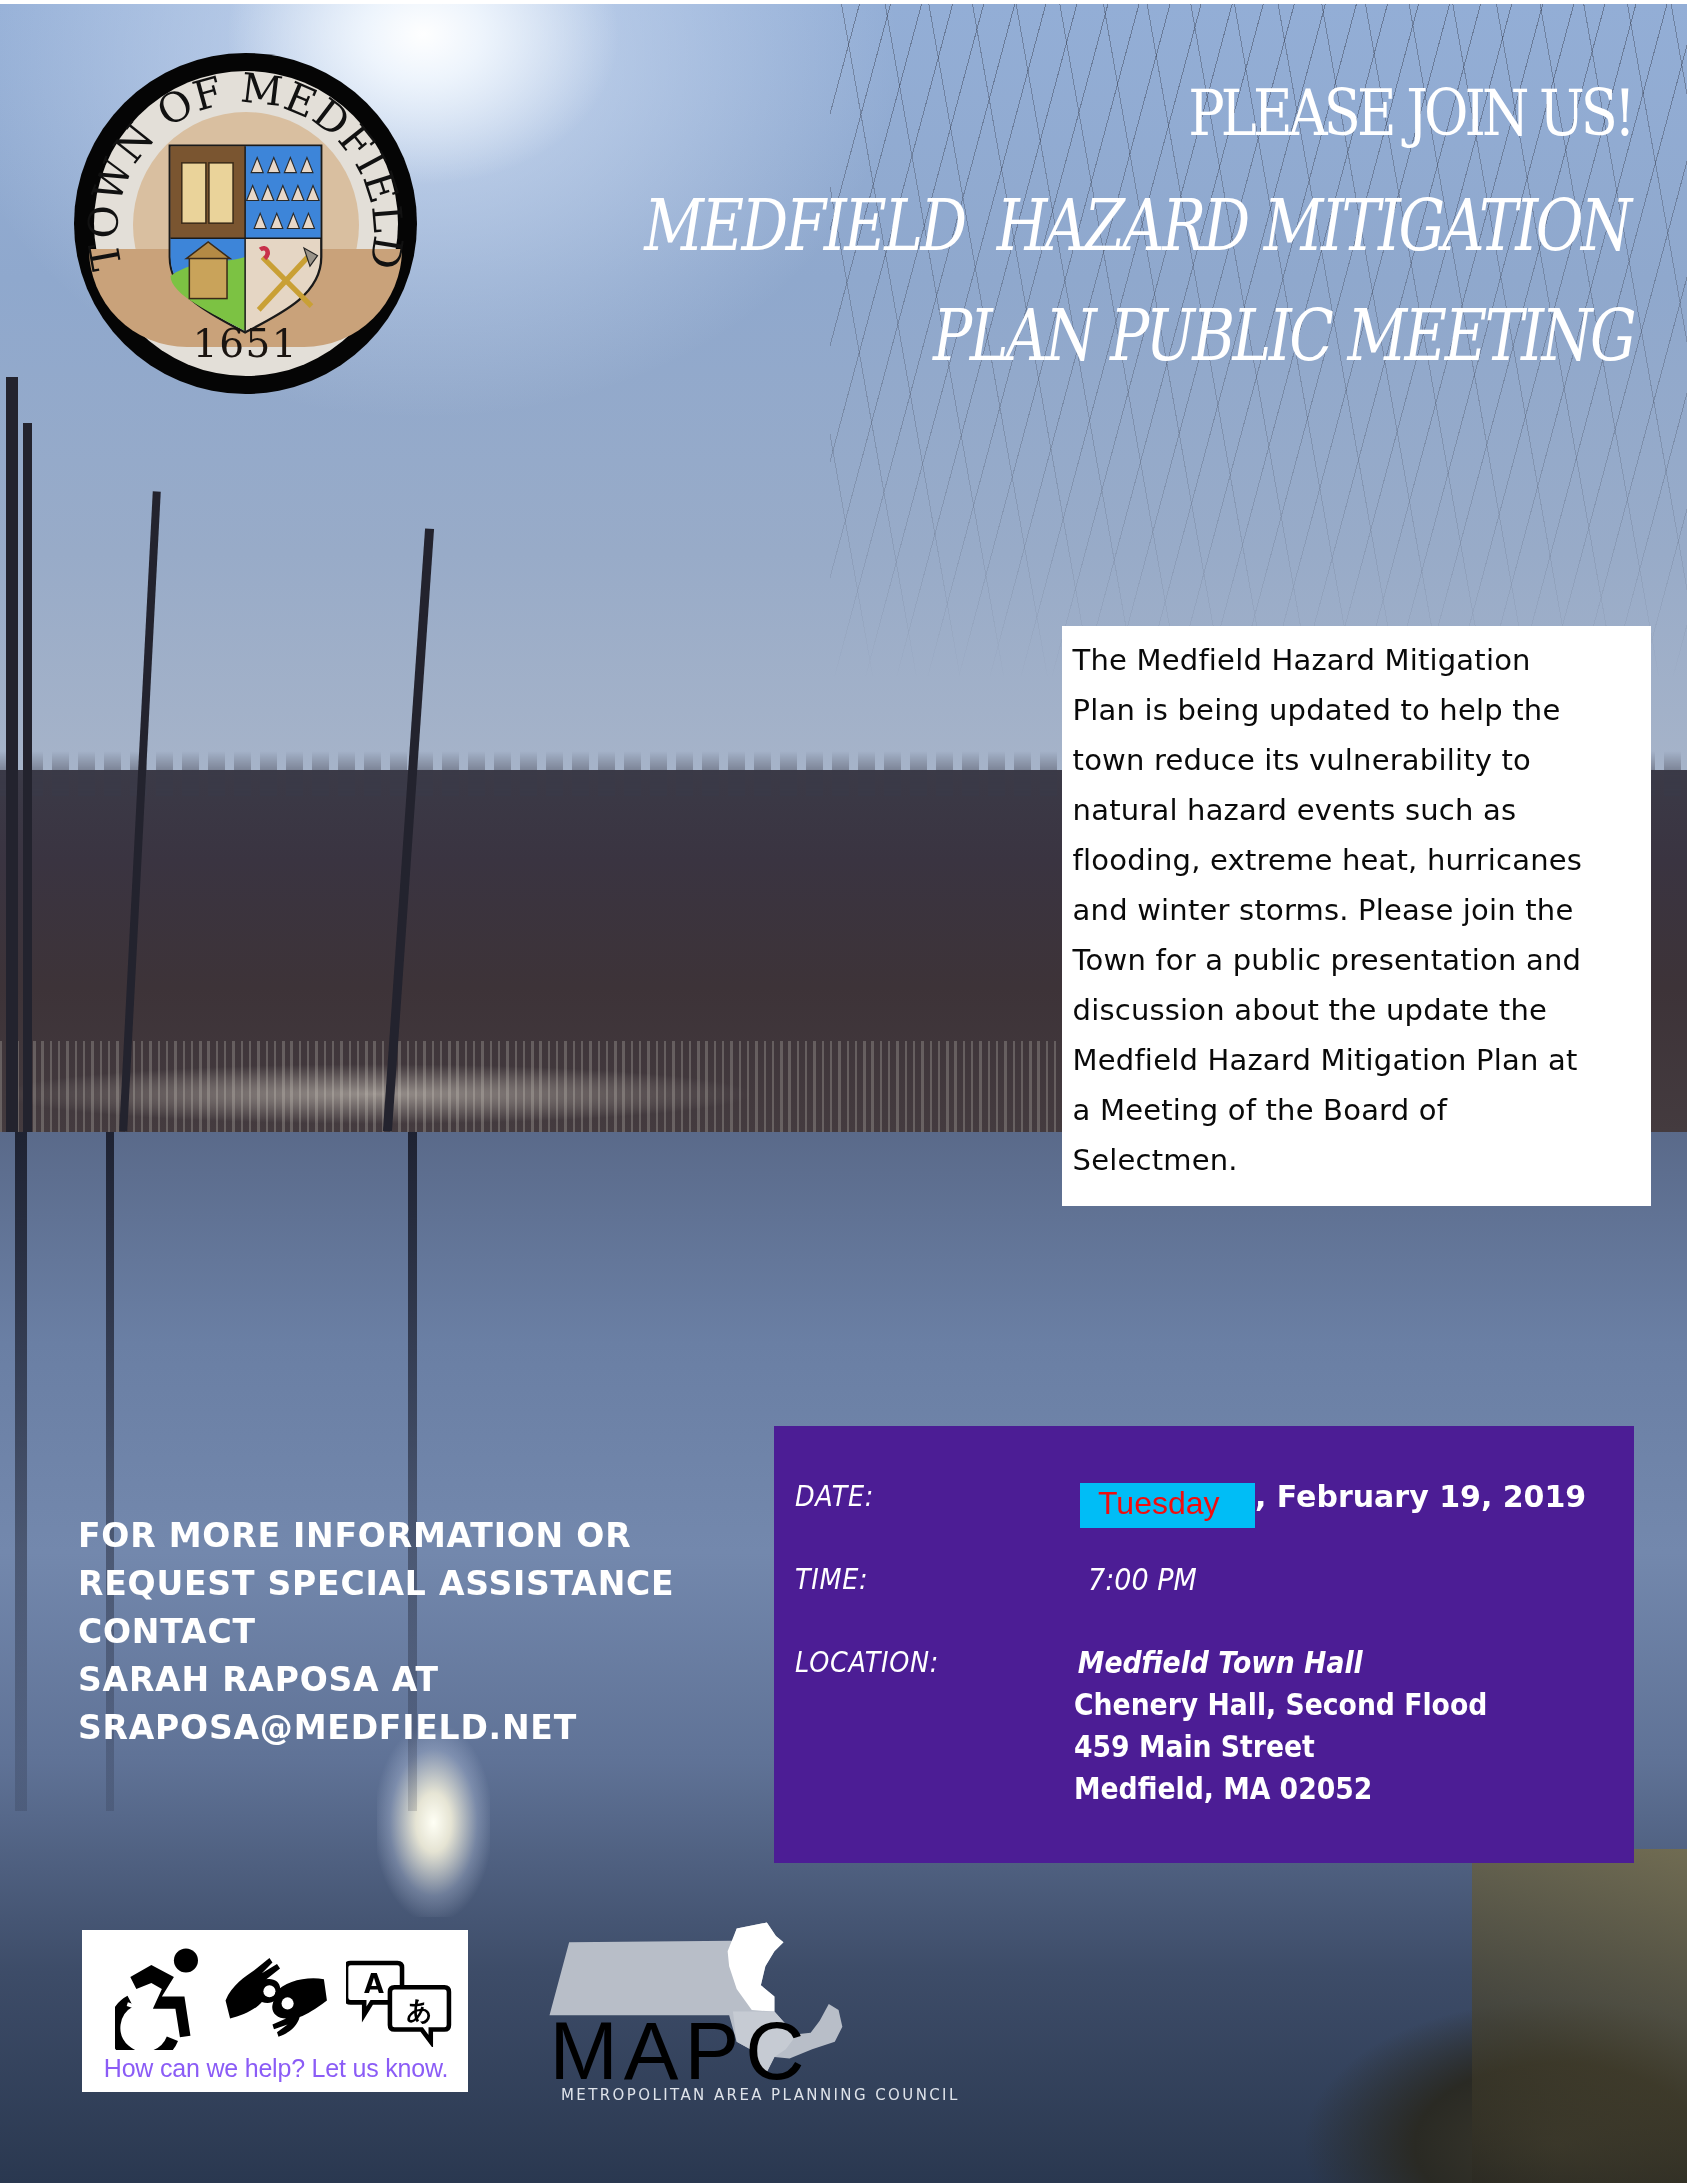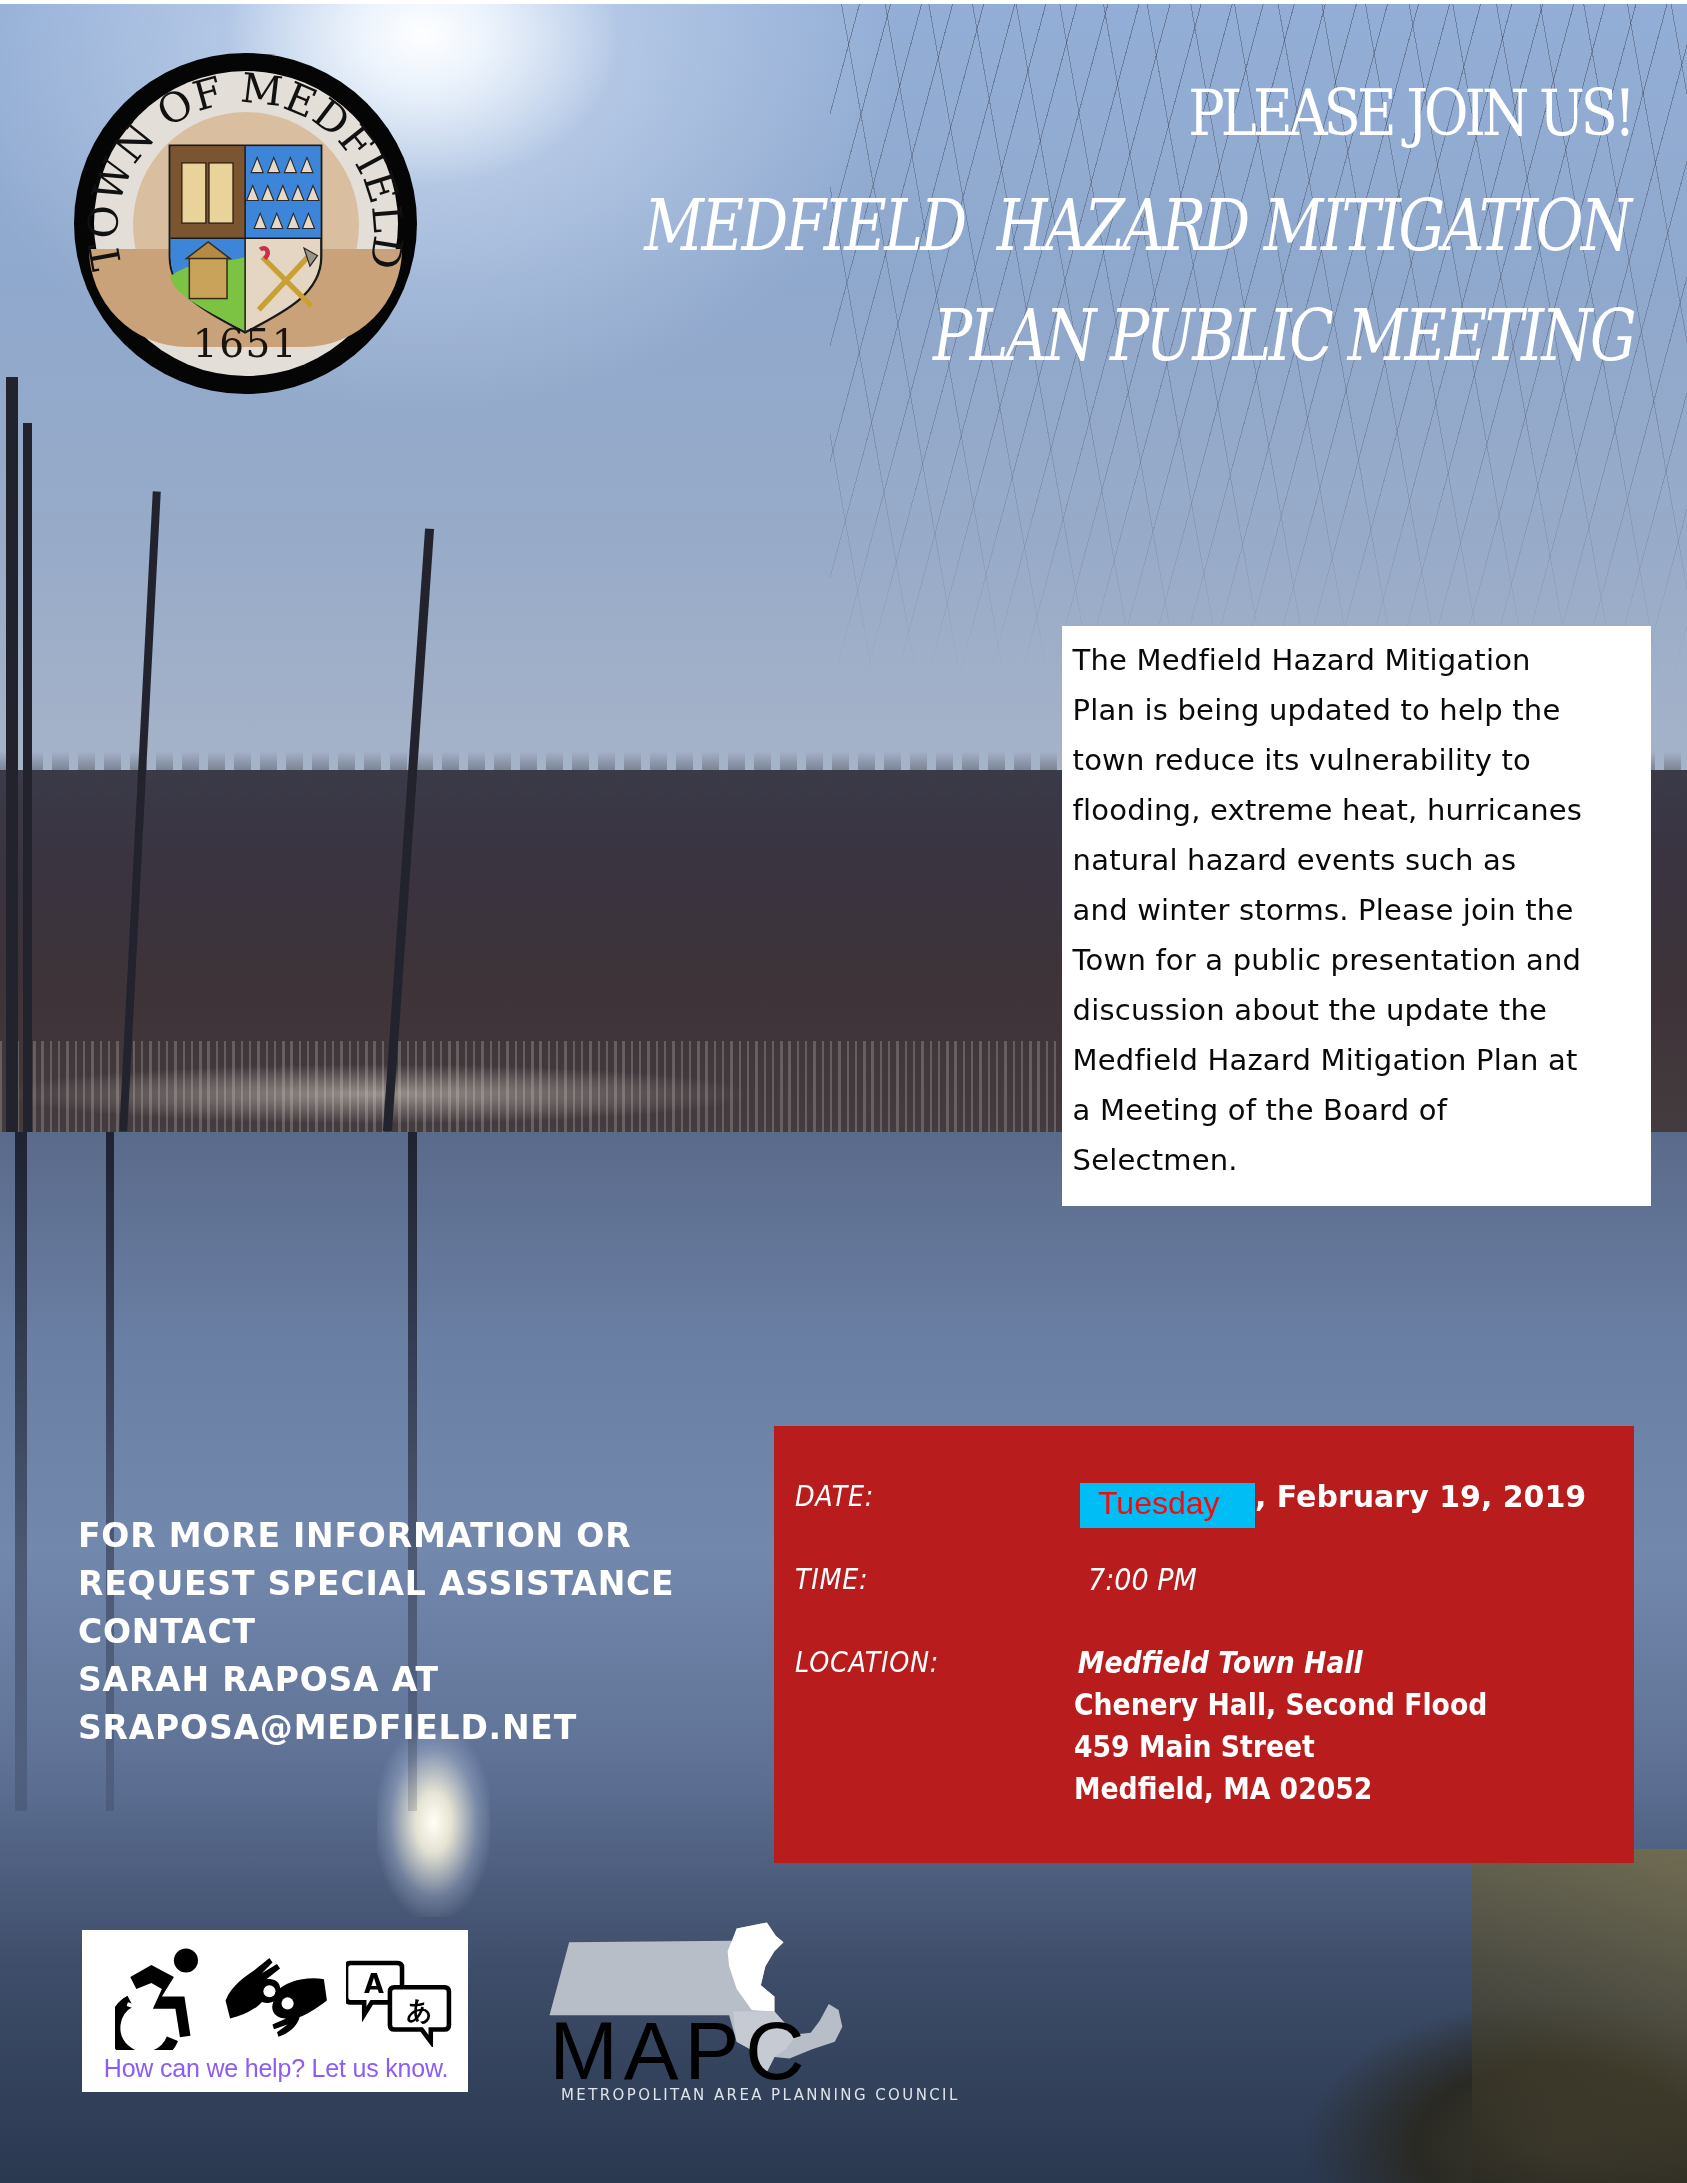--- a/index.html
+++ b/index.html
@@ -58,21 +58,21 @@
 
   
   .desc-box { position: absolute; left: 1062px; top: 626px; width: 589px; height: 580px; background: #ffffff; }
   .desc-text { position: absolute; left: 10.6px; top: 9px; width: 574px; margin: 0; color: #0a0a0a; font-family: "DejaVu Sans", sans-serif; font-size: 29px; line-height: 50px; letter-spacing: 0.2px; }
 
   
   .contact { position: absolute; left: 78px; top: 1512px; margin: 0; color: #ffffff; font-family: "DejaVu Sans", sans-serif; font-weight: bold; font-size: 33px; line-height: 48px; letter-spacing: 0.8px; }
   .contact div { white-space: nowrap; }
 
   
-  .event-box { position: absolute; left: 774px; top: 1426px; width: 860px; height: 437px; background: #b91c1c; }
+  .event-box { position: absolute; left: 774px; top: 1426px; width: 860px; height: 437px; background: #4c1d95; }
   .ev-label { position: absolute; left: 21px; color: #ffffff; font-family: "DejaVu Sans", sans-serif; font-style: italic; font-size: 29px; letter-spacing: 0.8px; white-space: nowrap; transform: scaleX(0.88); transform-origin: left center; }
   .ev-label.date { top: 53px; }
   .ev-label.time { top: 136px; }
   .ev-label.loc  { top: 219px; }
   .ev-day-box { position: absolute; left: 306px; top: 57px; width: 175px; height: 45px; background: #00bdf6; }
   .ev-day { position: absolute; left: 18px; top: 1.5px; color: #f20c0c; font-family: "Liberation Sans", sans-serif; font-size: 32px; white-space: nowrap; }
   .ev-date-rest { position: absolute; left: 481px; top: 53px; color: #ffffff; font-family: "DejaVu Sans", sans-serif; font-weight: bold; font-size: 30px; white-space: nowrap; }
   .ev-time { position: absolute; left: 314px; top: 136px; color: #ffffff; font-family: "DejaVu Sans", sans-serif; font-style: italic; font-size: 30px; white-space: nowrap; transform: scaleX(0.9); transform-origin: left center; }
   .ev-loc { position: absolute; left: 300px; top: 215px; color: #ffffff; font-family: "DejaVu Sans", sans-serif; font-weight: bold; font-size: 31px; line-height: 42px; white-space: nowrap; transform: scaleX(0.86); transform-origin: left top; }
   .ev-loc div:first-child { padding-left: 4.5px; }
@@ -163,22 +163,22 @@
 
 <div class="hdr hdr-join">PLEASE JOIN US!</div>
 <div class="hdr hdr-title1" style="white-space:pre;">MEDFIELD  HAZARD MITIGATION</div>
 <div class="hdr hdr-title2">PLAN PUBLIC MEETING</div>
 
 <div class="desc-box">
   <div class="desc-text">
     <div>The Medfield Hazard Mitigation</div>
     <div>Plan is being updated to help the</div>
     <div>town reduce its vulnerability to</div>
+    <div>natural hazard events such as</div>
     <div>flooding, extreme heat, hurricanes</div>
-    <div>natural hazard events such as</div>
     <div>and winter storms. Please join the</div>
     <div>Town for a public presentation and</div>
     <div>discussion about the update the</div>
     <div>Medfield Hazard Mitigation Plan at</div>
     <div>a Meeting of the Board of</div>
     <div>Selectmen.</div>
   </div>
 </div>
 
 <div class="contact">

